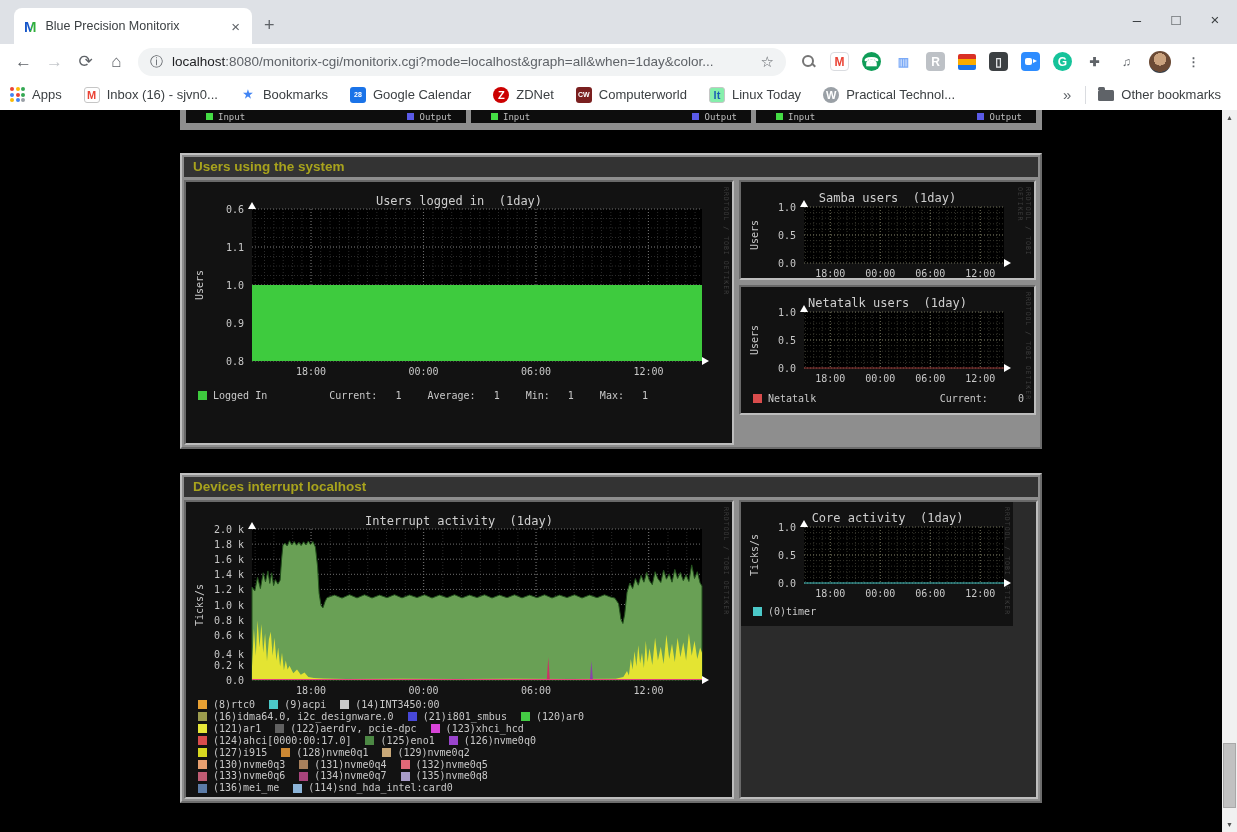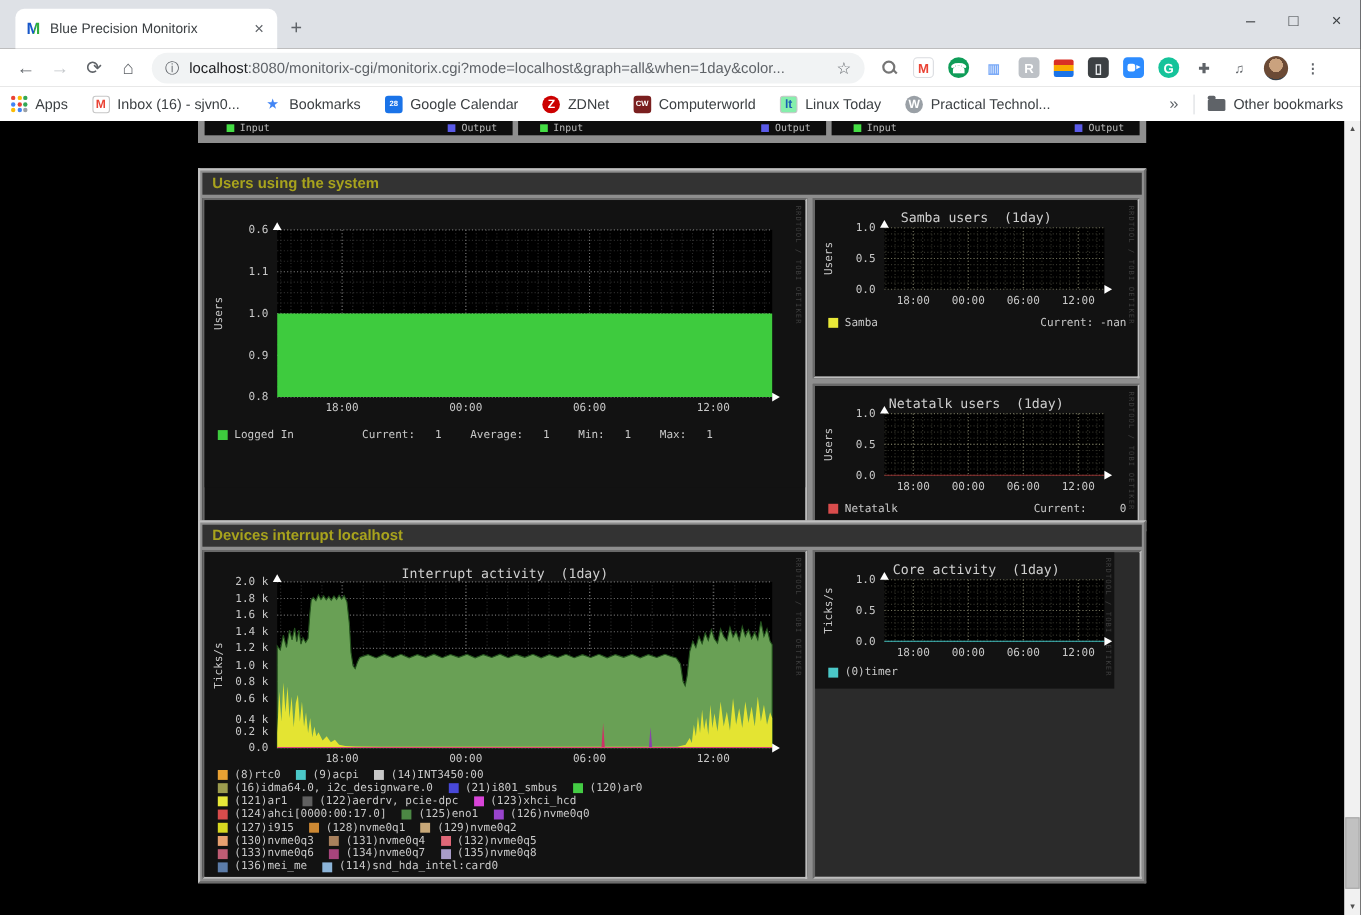--- a/index.html
+++ b/index.html
@@ -240,20 +240,21 @@
             <span>Output</span>
           </span>
         </div>
       </div>
 
     <div class="mx-section" style="left:180px; top:43px;">
       <div class="mx-header">Users using the system</div>
       <div class="mx-row">
         <div class="mx-cell">
           <div class="graph" style="width: 546px; height: 261px;">
+              <div class="g-title" style="top: 12px; width: 546px;">Users logged in  (1day)</div>
               <div class="g-ylab" style="left: 13px; top: 103px;">Users</div>
               <div class="g-wm">RRDTOOL / TOBI OETIKER</div>
               <svg width="450" height="152" style="position: absolute; left: 66px; top: 27px; overflow: visible; background: rgb(0, 0, 0);">
                 <line x1="3.15" y1="0" x2="3.15" y2="152" stroke="#2b2b2b" stroke-dasharray="1,2"></line>
                 <line x1="12.51" y1="0" x2="12.51" y2="152" stroke="#2b2b2b" stroke-dasharray="1,2"></line>
                 <line x1="21.869999999999997" y1="0" x2="21.869999999999997" y2="152" stroke="#2b2b2b" stroke-dasharray="1,2"></line>
                 <line x1="31.229999999999997" y1="0" x2="31.229999999999997" y2="152" stroke="#2b2b2b" stroke-dasharray="1,2"></line>
                 <line x1="40.589999999999996" y1="0" x2="40.589999999999996" y2="152" stroke="#2b2b2b" stroke-dasharray="1,2"></line>
                 <line x1="49.949999999999996" y1="0" x2="49.949999999999996" y2="152" stroke="#2b2b2b" stroke-dasharray="1,2"></line>
                 <line x1="59.30999999999999" y1="0" x2="59.30999999999999" y2="152" stroke="#2b2b2b" stroke-dasharray="1,2"></line>
@@ -335,21 +336,21 @@
               <div class="g-xt" style="left: 237.45px; top: 184px;">00:00</div>
               <div class="g-xt" style="left: 349.95px; top: 184px;">06:00</div>
               <div class="g-xt" style="left: 462.45px; top: 184px;">12:00</div>
               <div class="g-legend" style="top: 208px;">
                 <div class="g-lrow"><span class="g-litem"><span class="g-sw" style="background: rgb(62, 203, 62);"></span><span>Logged In</span></span><span class="g-litem" style="margin-left: 62px;"><span>Current:   1</span></span><span class="g-litem" style="margin-left: 26px;"><span>Average:   1</span></span><span class="g-litem" style="margin-left: 26px;"><span>Min:   1</span></span><span class="g-litem" style="margin-left: 26px;"><span>Max:   1</span></span></div>
               </div>
             </div>
         </div>
         <div class="mx-col">
           <div class="mx-cell">
-            <div class="graph" style="width: 293px; height: 160px; padding-left: 12px;">
+            <div class="graph" style="width: 293px; height: 96px; padding-left: 12px;">
                 <div class="g-title" style="top: 9px; width: 293px;">Samba users  (1day)</div>
                 <div class="g-ylab" style="left: 13px; top: 53px;">Users</div>
                 <div class="g-wm">RRDTOOL / TOBI OETIKER</div>
                 <svg width="200" height="56" style="position: absolute; left: 63px; top: 25px; overflow: visible; background: rgb(0, 0, 0);">
                   <line x1="1.4000000000000001" y1="0" x2="1.4000000000000001" y2="56" stroke="#33332a" stroke-dasharray="1,2"></line>
                   <line x1="9.74" y1="0" x2="9.74" y2="56" stroke="#33332a" stroke-dasharray="1,2"></line>
                   <line x1="18.080000000000002" y1="0" x2="18.080000000000002" y2="56" stroke="#33332a" stroke-dasharray="1,2"></line>
                   <line x1="26.419999999999998" y1="0" x2="26.419999999999998" y2="56" stroke="#33332a" stroke-dasharray="1,2"></line>
                   <line x1="34.760000000000005" y1="0" x2="34.760000000000005" y2="56" stroke="#33332a" stroke-dasharray="1,2"></line>
                   <line x1="43.10000000000001" y1="0" x2="43.10000000000001" y2="56" stroke="#33332a" stroke-dasharray="1,2"></line>

